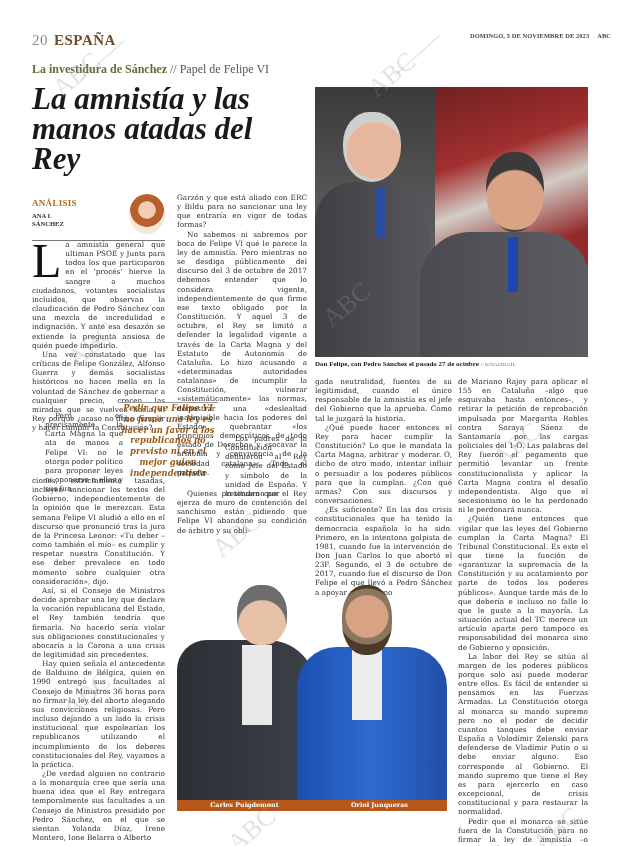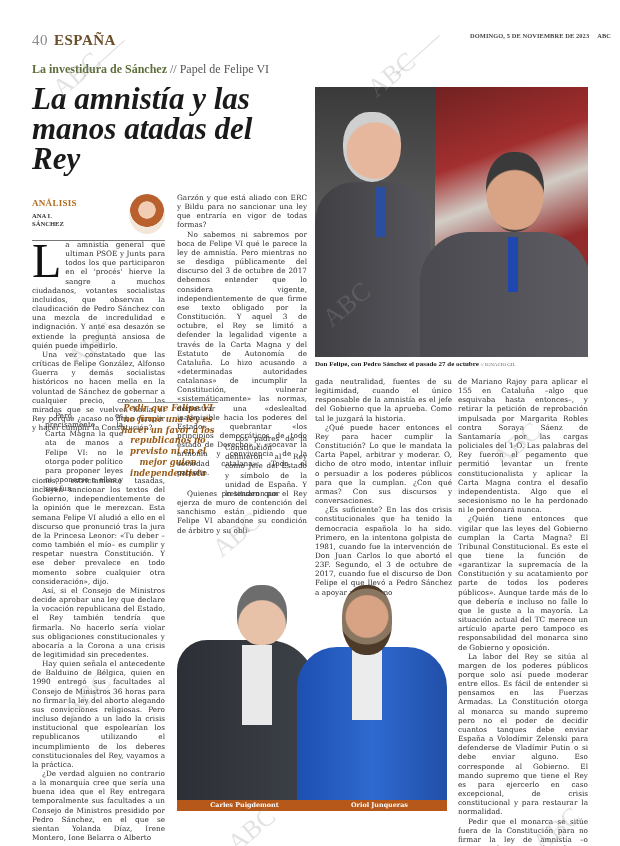--- a/index.html
+++ b/index.html
@@ -56,21 +56,21 @@
   .name-strip { position: absolute; left: 177px; top: 800px; width: 270px; height: 11px; background: #b5581a; display: flex; font-family: "DejaVu Serif", serif; font-size: 6.4px; font-weight: bold; color: #fff; }
   .name-strip span { flex: 1; text-align: center; line-height: 11px; }
 
   .watermark { position: absolute; font-family: "Liberation Serif", serif; font-size: 26px; color: rgba(150,150,150,0.28); transform: rotate(-40deg); pointer-events: none; }
   .wm-line { position: absolute; height: 1px; background: rgba(150,150,150,0.35); transform-origin: left center; transform: rotate(-42deg); pointer-events: none; }
 </style>
 </head>
 <body>
 
 <div class="header-left">
-  <span class="page-num">40</span><span class="section">ESPAÑA</span>
+  <span class="page-num">20</span><span class="section">ESPAÑA</span>
 </div>
 <div class="kicker">
   <b>La investidura de Sánchez</b><span> // </span><span>Papel de Felipe VI</span>
 </div>
 <div class="header-right">
   <span>DOMINGO, 5 DE NOVIEMBRE DE 2023</span><span class="brand">ABC</span>
 </div>
 
 <h1 class="headline">La amnistía y las manos atadas del Rey</h1>
 
@@ -119,21 +119,21 @@
       <div class="tie"></div>
       <div class="head"></div>
   </div>
 </div>
 <div class="caption-main">
   <span>Don Felipe, con Pedro Sánchez el pasado 27 de octubre</span><span class="credit">// IGNACIO GIL</span>
 </div>
 
 <div class="col" style="left:315px; top:377px; width:137px;">
   <p class="noindent">gada neutralidad, fuentes de su legitimidad, cuando el único responsable de la amnistía es el jefe del Gobierno que la aprueba. Como tal le juzgará la historia.</p>
-  <p>¿Qué puede hacer entonces el Rey para hacer cumplir la Constitución? Lo que le mandata la Carta Papel, arbitrar y moderar. O, dicho de otro modo, intentar influir o persuadir a los poderes públicos para que la cumplan. ¿Con qué armas? Con sus discursos y conversaciones.</p>
+  <p>¿Qué puede hacer entonces el Rey para hacer cumplir la Constitución? Lo que le mandata la Carta Magna, arbitrar y moderar. O, dicho de otro modo, intentar influir o persuadir a los poderes públicos para que la cumplan. ¿Con qué armas? Con sus discursos y conversaciones.</p>
   <p>¿Es suficiente? En las dos crisis constitucionales que ha tenido la democracia española lo ha sido. Primero, en la intentona golpista de 1981, cuando fue la intervención de Don Juan Carlos lo que abortó el 23F. Segundo, el 3 de octubre de 2017, cuando fue el discurso de Don Felipe el que llevó a Pedro Sánchez a apoyar al Gobierno</p>
 </div>
 
 <div class="col" style="left:458px; top:377px; width:130px;">
   <p class="noindent">de Mariano Rajoy para aplicar el 155 en Cataluña –algo que esquivaba hasta entonces–, y retirar la petición de reprobación impulsada por Margarita Robles contra Soraya Sáenz de Santamaría por las cargas policiales del 1-O. Las palabras del Rey fueron el pegamento que permitió levantar un frente constitucionalista y aplicar la Carta Magna contra el desafío independentista. Algo que el secesionismo no le ha perdonado ni le perdonará nunca.</p>
   <p>¿Quién tiene entonces que vigilar que las leyes del Gobierno cumplan la Carta Magna? El Tribunal Constitucional. Es este el que tiene la función de «garantizar la supremacía de la Constitución y su acatamiento por parte de todos los poderes públicos». Aunque tarde más de lo que debería e incluso no falle lo que le guste a la mayoría. La situación actual del TC merece un artículo aparte pero tampoco es responsabilidad del monarca sino de Gobierno y oposición.</p>
   <p>La labor del Rey se sitúa al margen de los poderes públicos porque solo así puede moderar entre ellos. Es fácil de entender si pensamos en las Fuerzas Armadas. La Constitución otorga al monarca su mando supremo pero no el poder de decidir cuantos tanques debe enviar España a Volodímir Zelenski para defenderse de Vladímir Putin o si debe enviar alguno. Eso corresponde al Gobierno. El mando supremo que tiene el Rey es para ejercerlo en caso excepcional, de crisis constitucional y para restaurar la normalidad.</p>
   <p>Pedir que el monarca se sitúe fuera de la Constitución para no firmar la ley de amnistía –o cuestionarle por no hacerlo– es hacerle un favor al republicanismo que no ha contemplado ni el mejor de los guiones independentistas.</p>
 </div>
 

